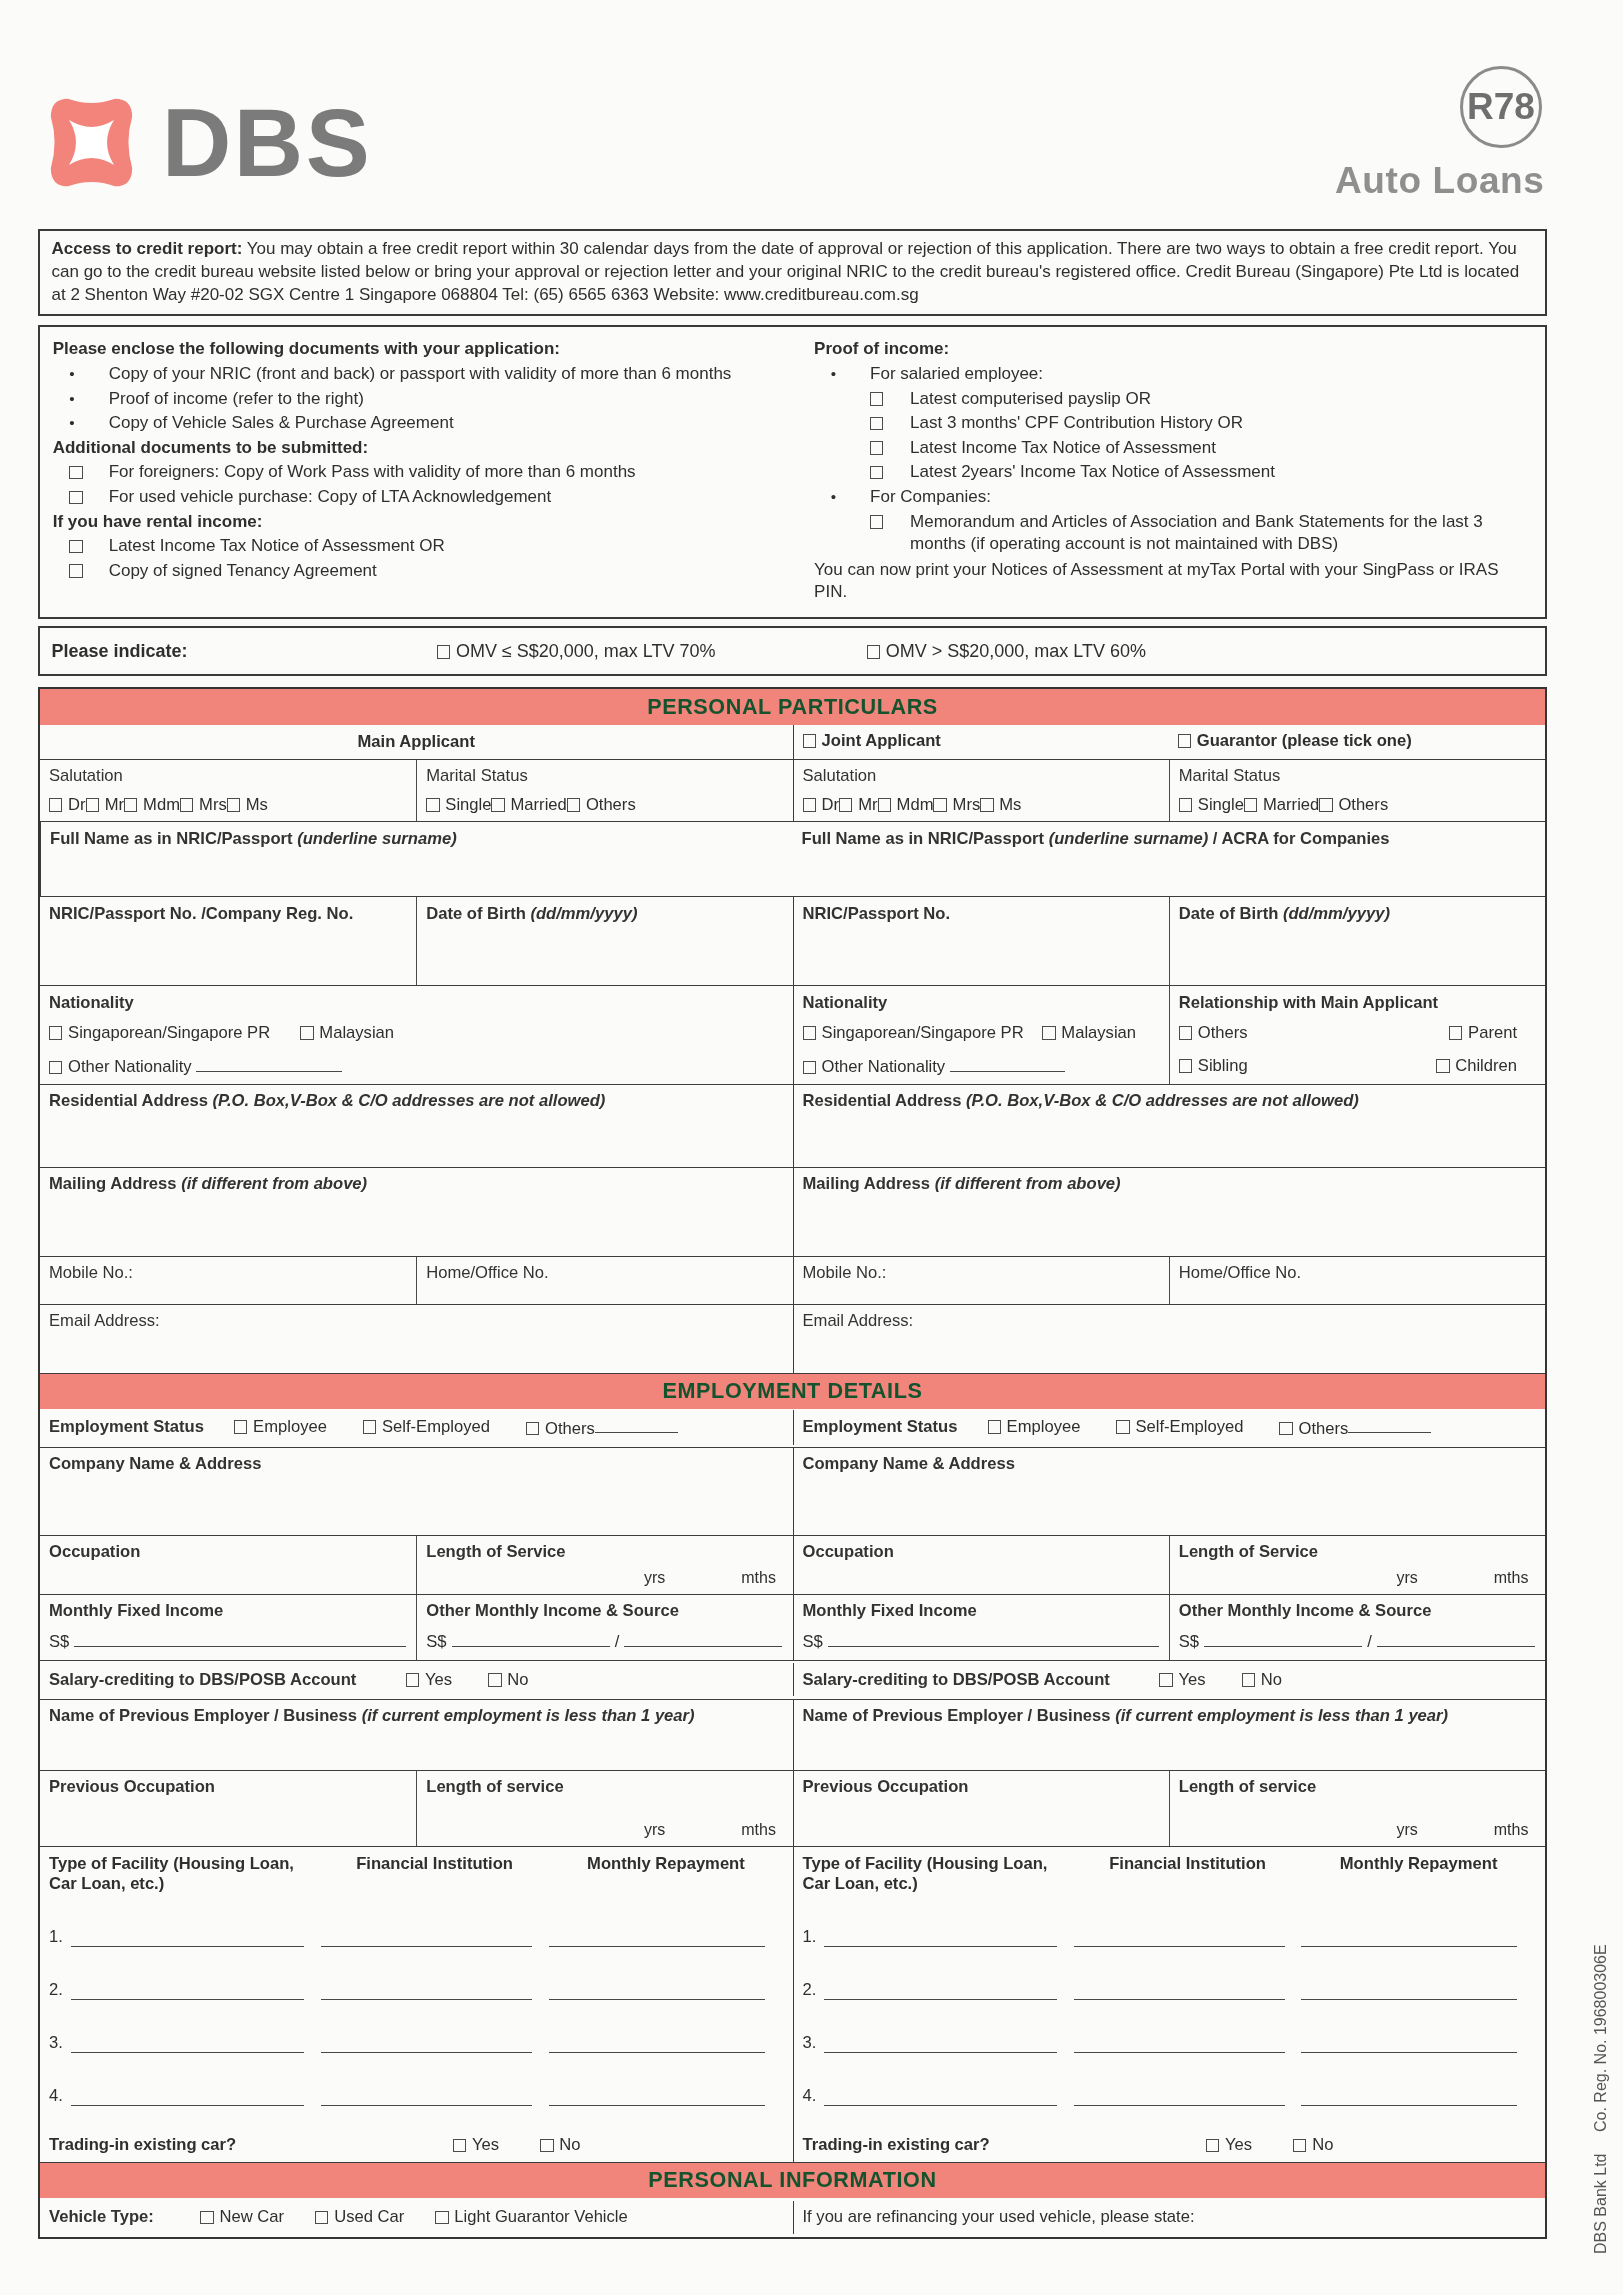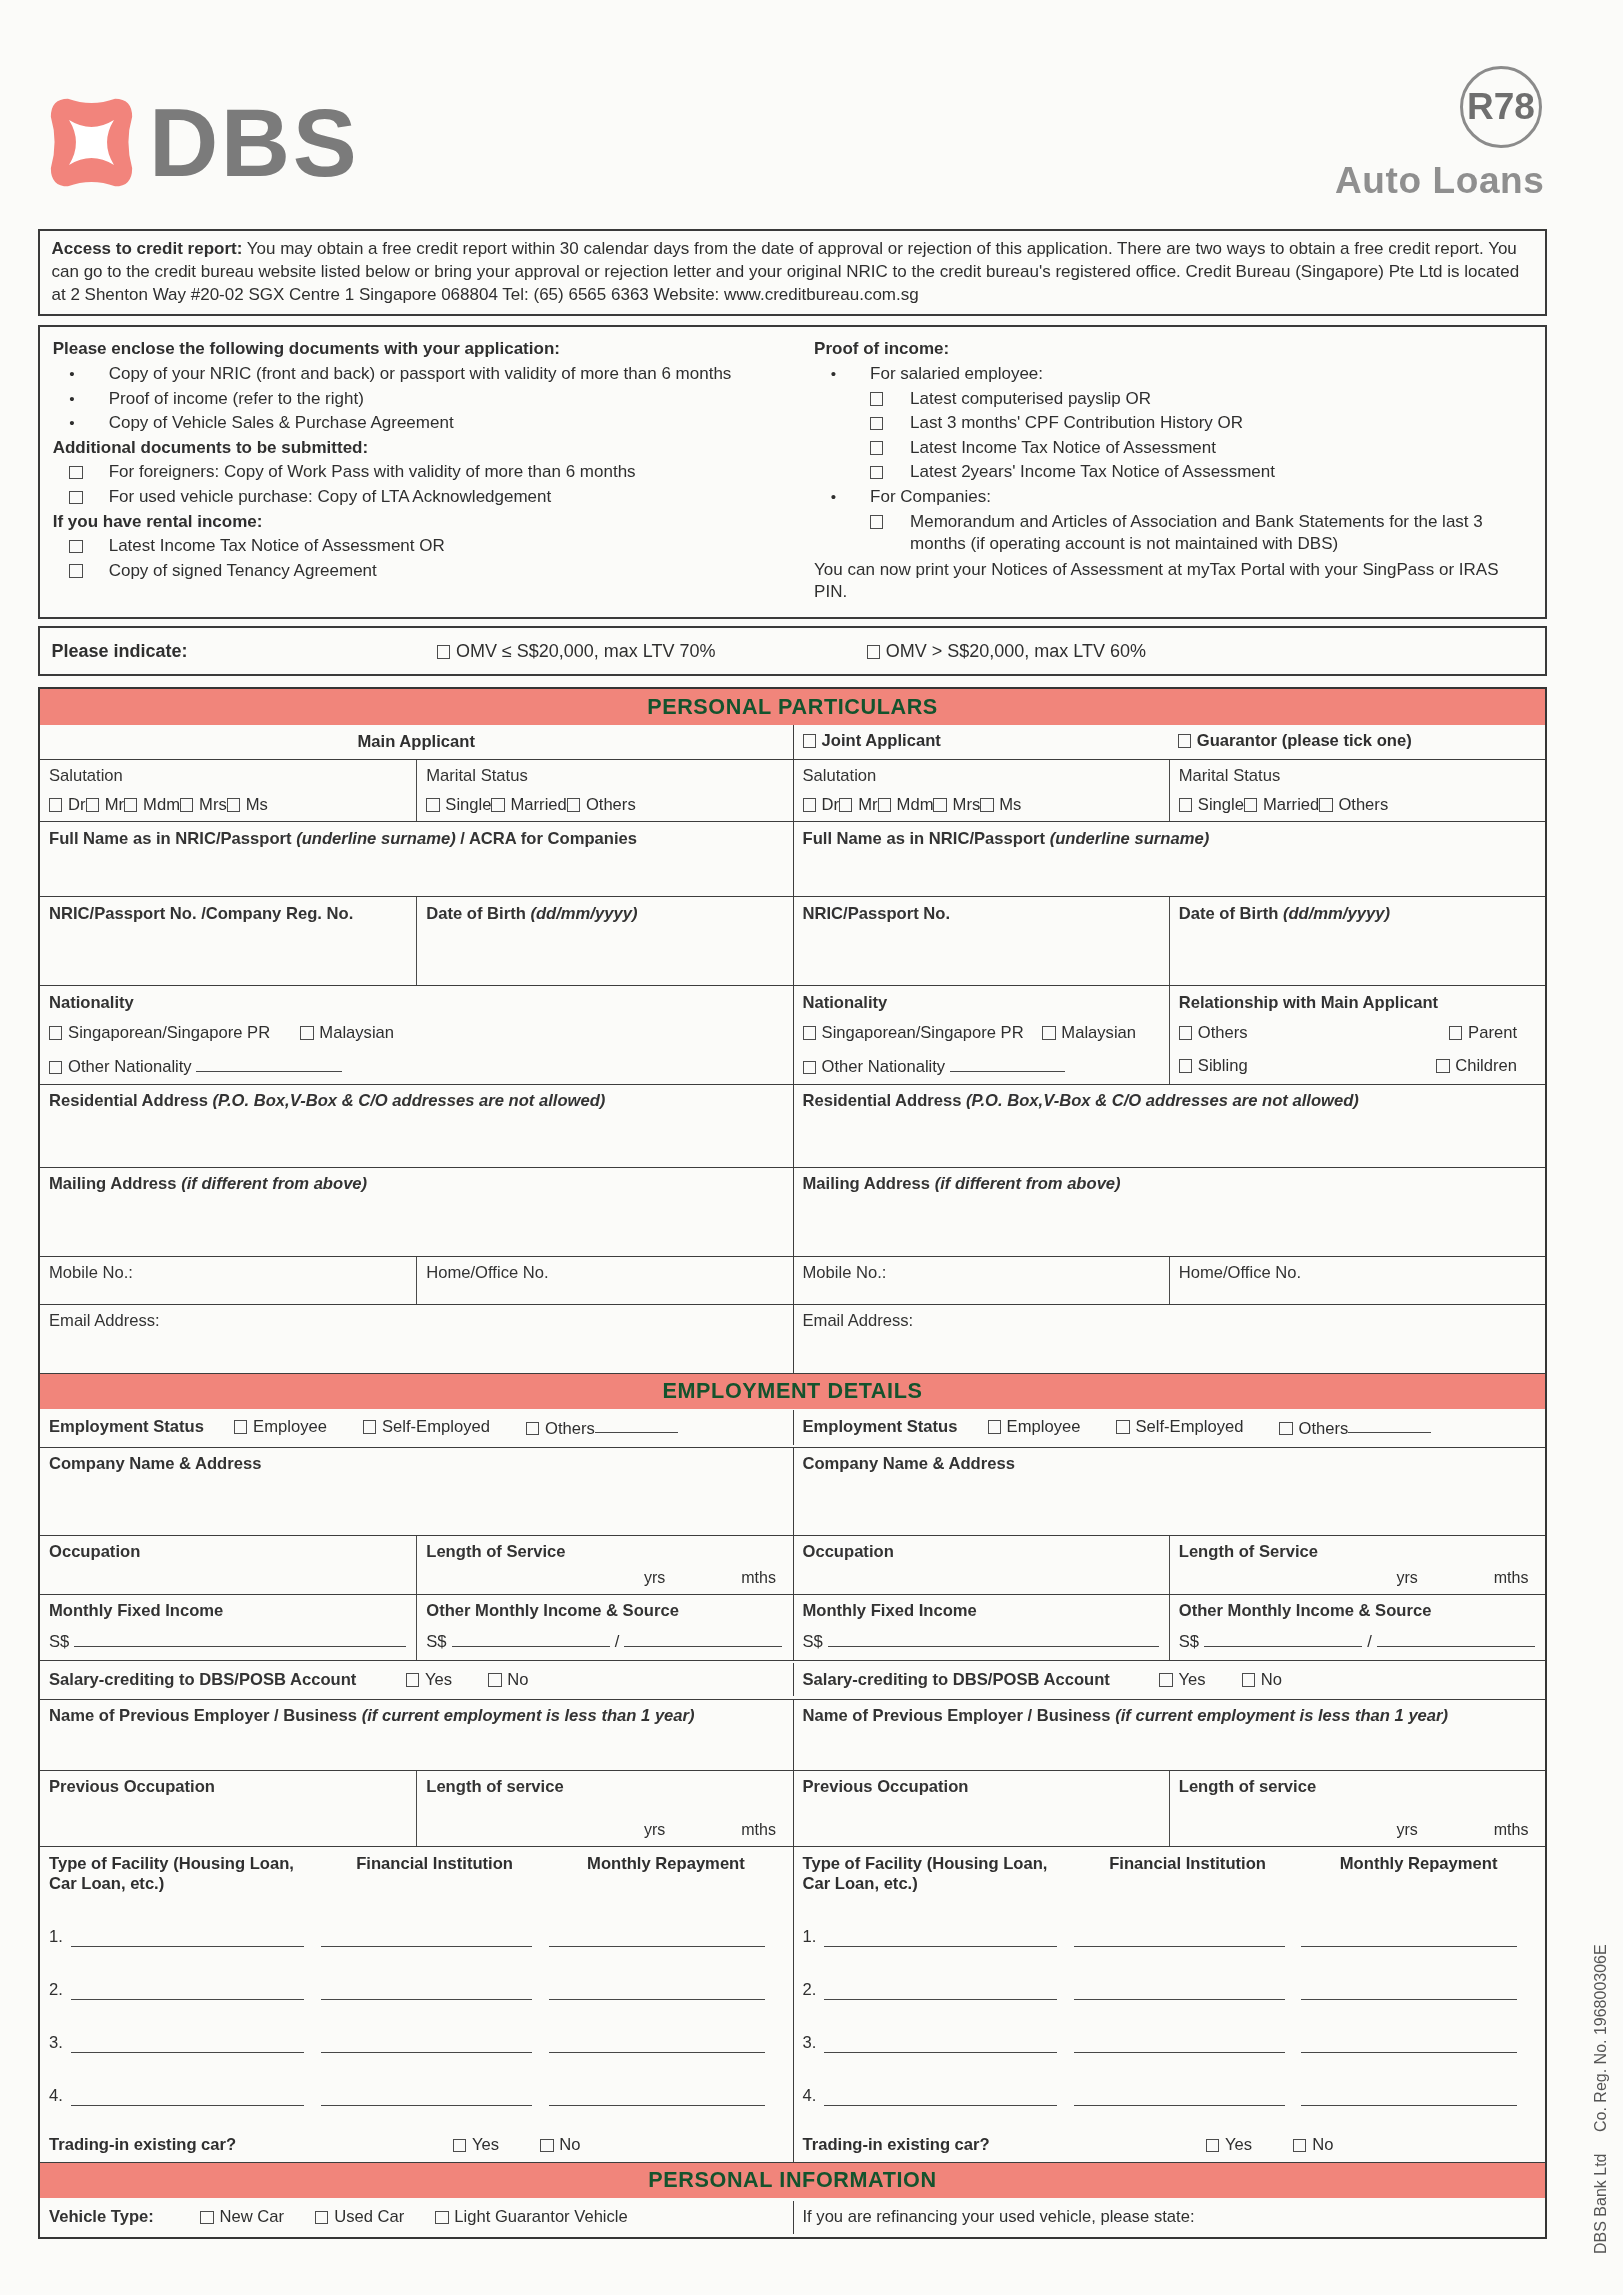--- a/index.html
+++ b/index.html
@@ -3,21 +3,21 @@
 <meta charset="utf-8">
 <style>
   *{box-sizing:border-box;margin:0;padding:0}
   html,body{width:1624px}
   body{height:2295px;background:#fbfbf9;font-family:"Liberation Sans",sans-serif;color:#2f2f2f;position:relative;overflow:hidden}
   .content{margin:0 38px;width:1509px}
   
   .hdr{position:relative;height:226px}
   .logo{position:absolute;left:0;top:89px;display:flex;align-items:center}
   .logo svg{width:107px;height:107px}
-  .logo-text{font-size:96px;font-weight:700;color:#7b7b7b;letter-spacing:2.5px;margin-left:4px;line-height:1}
+  .logo-text{font-size:96px;font-weight:700;color:#7b7b7b;letter-spacing:2.5px;margin-left:17px;line-height:1}
   .stamp{position:absolute;right:5.1px;top:66px;width:82px;height:82px;border:3.2px solid #8b8b8b;border-radius:50%;display:flex;align-items:center;justify-content:center;font-size:37px;font-weight:700;color:#6f6f6f}
   .product{position:absolute;right:2.5px;top:160px;font-size:37px;font-weight:700;color:#8f8f8f;letter-spacing:0.6px}
   
   .box{border:2.5px solid #3a3a3a;background:transparent}
   .b{font-weight:700}
   .note{font-style:italic}
   .notice{padding:7.6px 11.5px;font-size:17px;line-height:1.34;margin-top:2.5px}
   .docs{margin-top:9px;display:flex;padding:10.2px 12.7px 14px;min-height:270px;font-size:17px;line-height:1.3}
   .dcol{width:50%}
   .dcol+.dcol{padding-left:21.6px}
@@ -209,28 +209,28 @@
         <span class="lbl plain">Marital Status</span>
         <div class="optrow">
           <span class="opt"><span class="cb"></span><span>Single</span></span>
           <span class="opt"><span class="cb"></span><span>Married</span></span>
           <span class="opt"><span class="cb"></span><span>Others</span></span>
         </div>
       </div>
     </div>
 
     <div class="row" style="min-height:75px">
+      <div class="cell w50 vdh">
+        <span class="lbl">Full Name as in NRIC/Passport</span>
+        <span class="lbl note">(underline surname)</span>
+      </div>
       <div class="cell w50">
         <span class="lbl">Full Name as in NRIC/Passport</span>
         <span class="lbl note">(underline surname)</span>
         <span class="lbl"> / ACRA for Companies</span>
-      </div>
-      <div class="cell w50 vdh">
-        <span class="lbl">Full Name as in NRIC/Passport</span>
-        <span class="lbl note">(underline surname)</span>
       </div>
     </div>
 
     <div class="row" style="min-height:89px">
       <div class="cell w25"><span class="lbl">NRIC/Passport No. /Company Reg. No.</span></div>
       <div class="cell w25 vd"><span class="lbl">Date of Birth</span> <span class="lbl note">(dd/mm/yyyy)</span></div>
       <div class="cell w25 vdh"><span class="lbl">NRIC/Passport No.</span></div>
       <div class="cell w25 vd"><span class="lbl">Date of Birth</span> <span class="lbl note">(dd/mm/yyyy)</span></div>
     </div>
 

